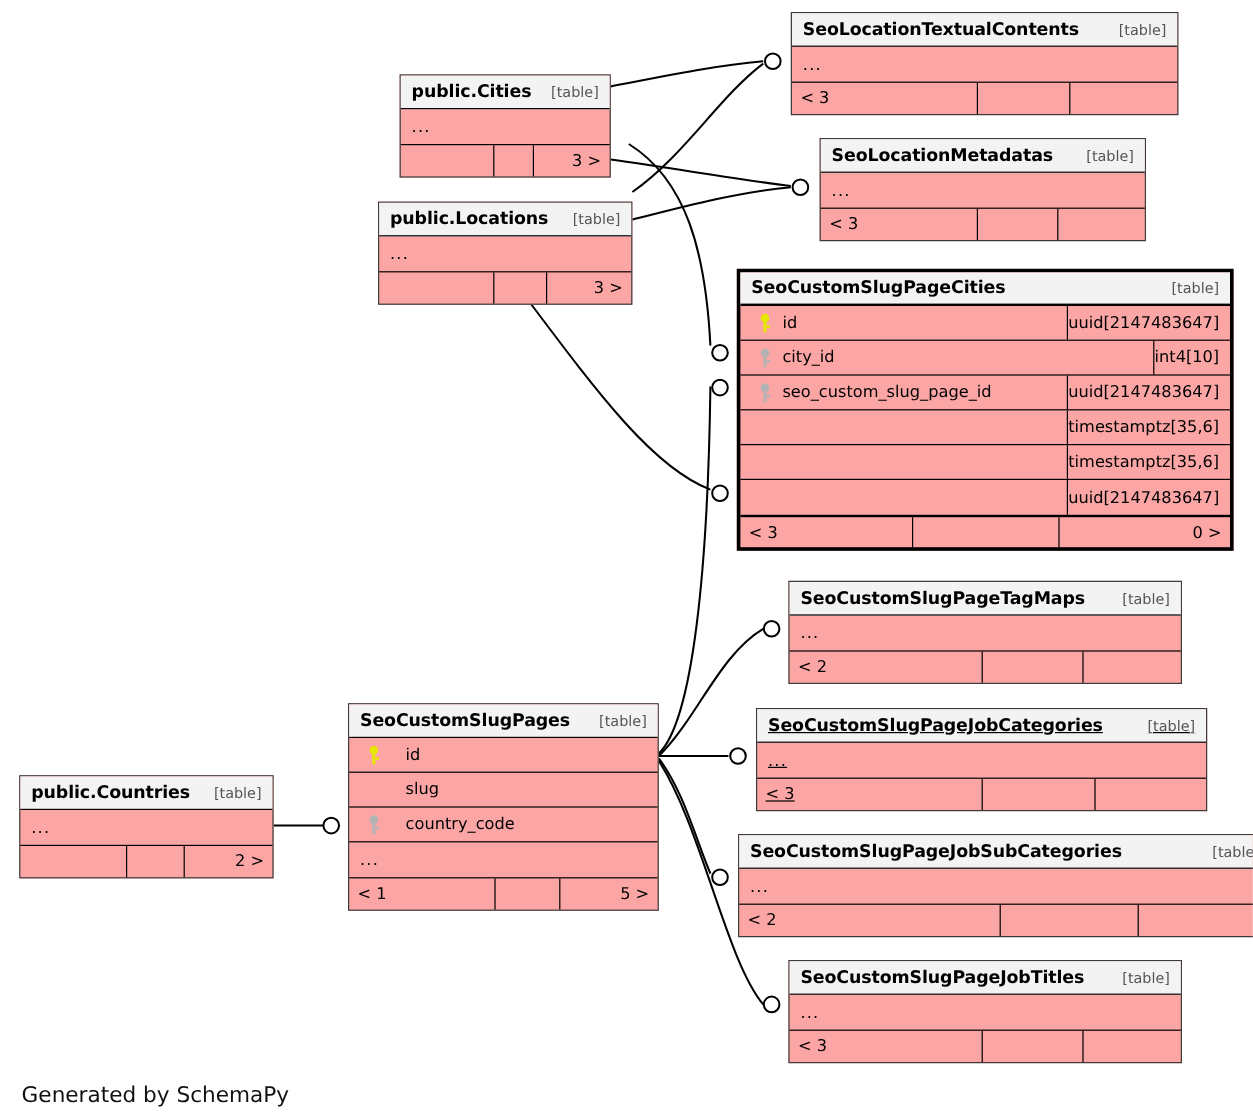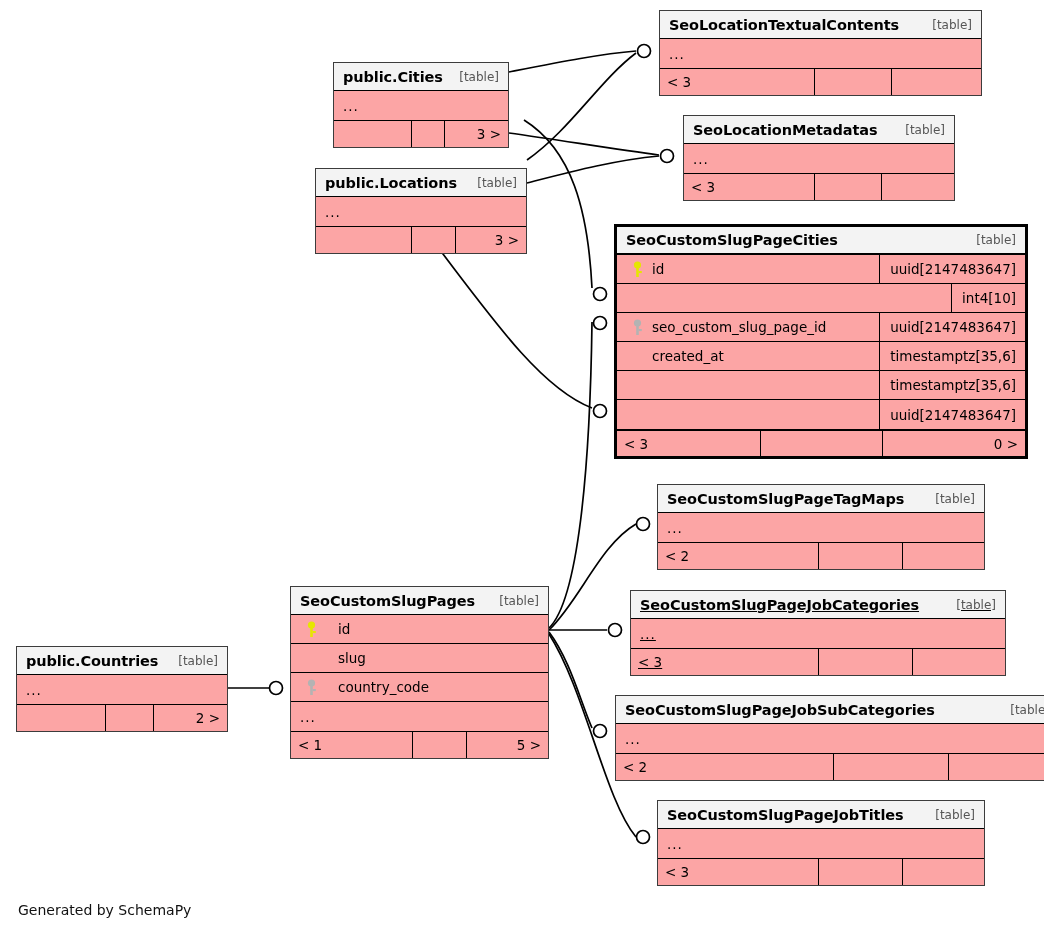--- a/index.html
+++ b/index.html
@@ -76,21 +76,21 @@
 
   .keycell {
     width: 22px;
     display: inline-flex;
     justify-content: center;
     align-items: center;
     flex: 0 0 22px;
   }
   .typecell {
     margin-left: auto;
-    padding-left: 10px;
+    padding-left: 0;
     border-left: 1.3px solid #000000;
     height: 100%;
     display: flex;
     align-items: center;
     box-sizing: border-box;
   }
   .namezone {
     display: flex;
     align-items: center;
     height: 100%;
@@ -111,21 +111,21 @@
     align-items: center;
     padding: 0 7px;
   }
   .fc.b { border-left: 1.3px solid #000000; }
   .fc.l { justify-content: flex-start; }
   .fc.r { justify-content: flex-end; }
 
   .credit {
     position: absolute;
     left: 18px; top: 902px;
-    font-size: 14px;
+    font-size: 18px;
     color: #111111;
     z-index: 3;
     white-space: nowrap;
   }
   svg.keyicon { display:block; }
 </style>
 </head>
 <body>
 
 <div id="canvas">
@@ -263,42 +263,48 @@
               <rect x="4.2" y="6" width="2.6" height="10" fill="#e6e600"></rect>
               <rect x="6.8" y="10" width="3" height="2.1" fill="#e6e600"></rect>
             </svg>
         </span>
         <span class="colname">id</span>
       </span>
       <span class="typecell">uuid[2147483647]</span>
     </div>
 
     <div class="row">
+      <span class="namezone" style="width:262px">
+        <span class="keycell">
+          <svg class="keyicon" width="11" height="17" viewBox="0 0 11 17">
+              <circle cx="5.5" cy="4" r="3.6" fill="#b3b3b3"></circle>
+              <rect x="4.2" y="6" width="2.6" height="10" fill="#b3b3b3"></rect>
+              <rect x="6.8" y="10" width="3" height="2.1" fill="#b3b3b3"></rect>
+            </svg>
+        </span>
+        <span class="colname">city_id</span>
+      </span>
       <span class="typecell">int4[10]</span>
     </div>
 
     <div class="row">
       <span class="namezone" style="width:262px">
         <span class="keycell">
           <svg class="keyicon" width="11" height="17" viewBox="0 0 11 17">
               <circle cx="5.5" cy="4" r="3.6" fill="#b3b3b3"></circle>
               <rect x="4.2" y="6" width="2.6" height="10" fill="#b3b3b3"></rect>
               <rect x="6.8" y="10" width="3" height="2.1" fill="#b3b3b3"></rect>
             </svg>
         </span>
         <span class="colname">seo_custom_slug_page_id</span>
       </span>
       <span class="typecell">uuid[2147483647]</span>
     </div>
 
     <div class="row">
-      <span class="namezone" style="width:262px">
-        <span class="keycell"></span>
-        <span class="colname">created_at</span>
-      </span>
       <span class="typecell">timestamptz[35,6]</span>
     </div>
 
     <div class="row">
       <span class="typecell">timestamptz[35,6]</span>
     </div>
 
     <div class="row last">
       <span class="typecell">uuid[2147483647]</span>
     </div>

